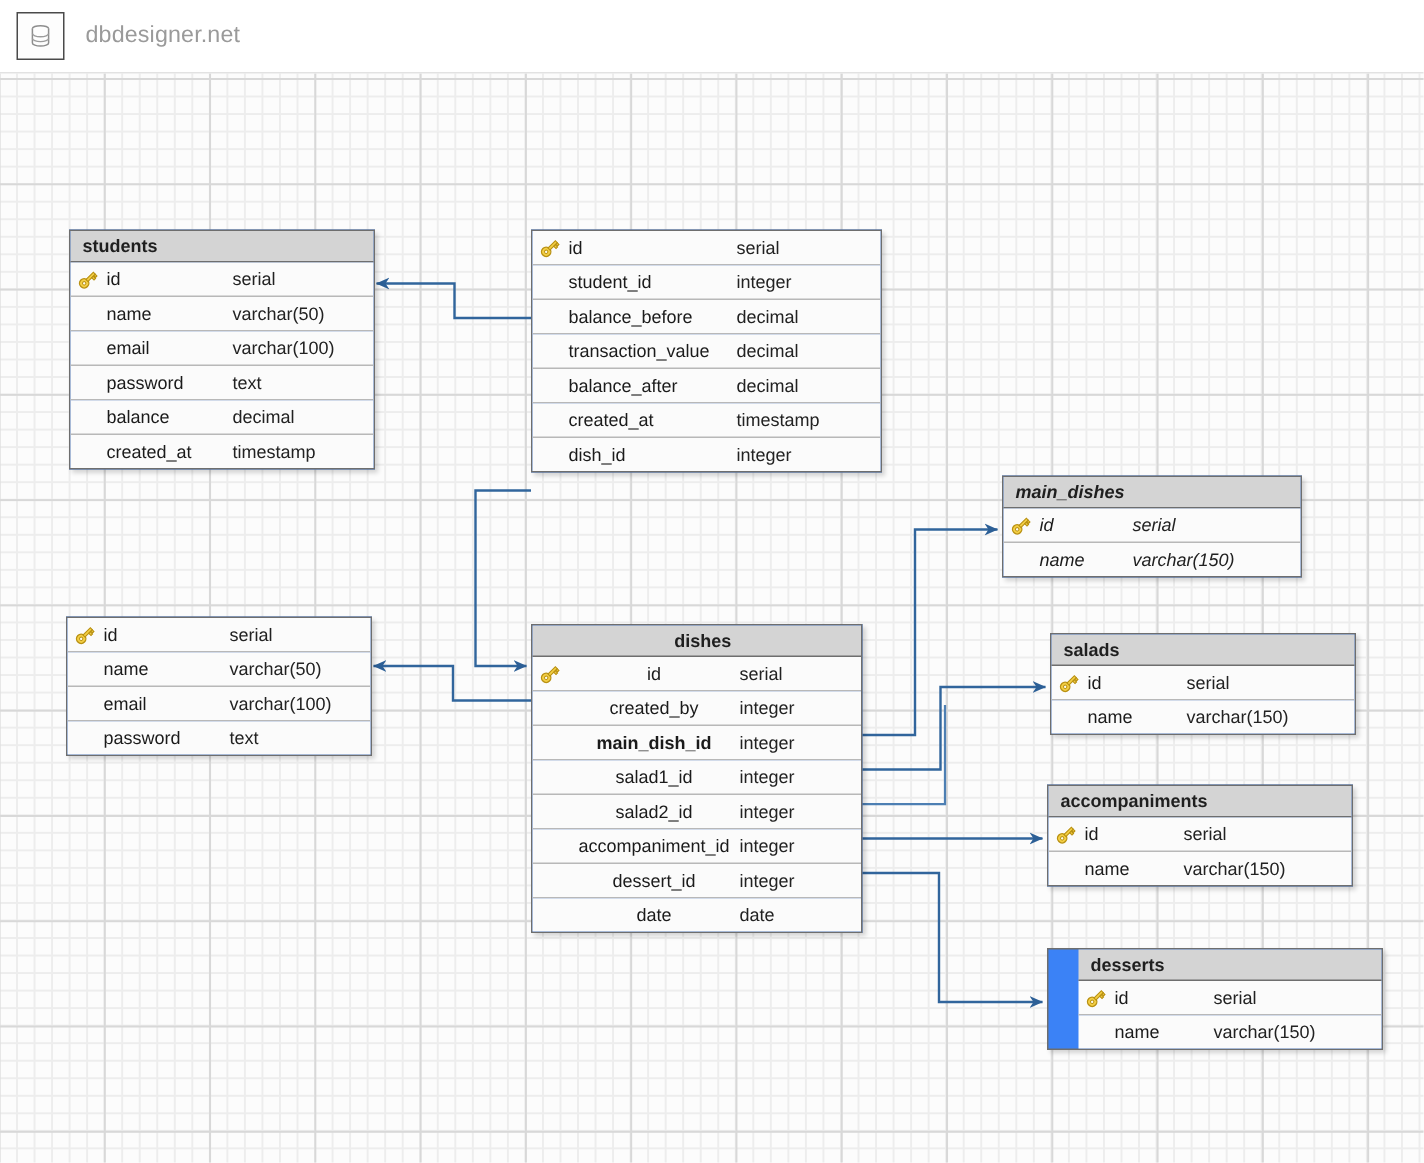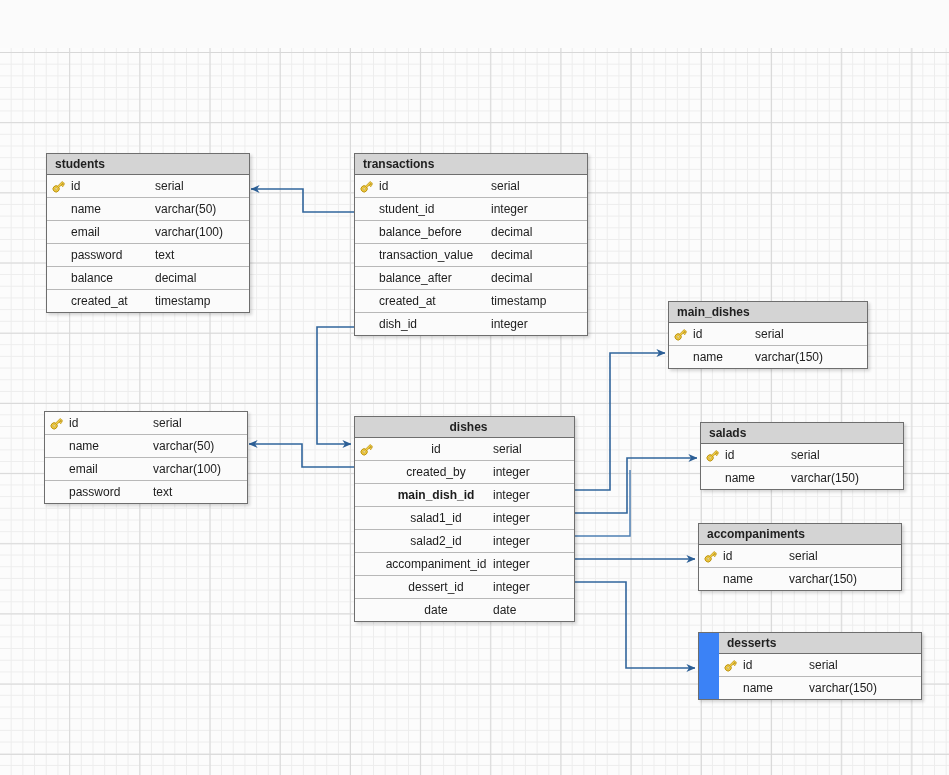--- a/index.html
+++ b/index.html
@@ -79,20 +79,31 @@
   .wire-thin{fill:none;stroke:#4d7fb3;stroke-width:1.5;}
   .arrow-fill{fill:#2c5f96;}
 </style>
 </head>
 <body>
 
 <div id="app">
 
   <div id="canvas"></div>
 
+  <div id="topbar">
+    <div id="logo-box">
+      <svg width="18" height="18" viewBox="0 0 18 18" aria-hidden="true">
+        <ellipse cx="9" cy="4.2" rx="5.4" ry="2.1" fill="#fdfdfd" stroke="#8d8d8d" stroke-width="1"></ellipse>
+        <path d="M3.6 4.2 V13.6 C3.6 14.76 6.02 15.7 9 15.7 C11.98 15.7 14.4 14.76 14.4 13.6 V4.2" fill="#fdfdfd" stroke="#8d8d8d" stroke-width="1"></path>
+        <path d="M3.6 7.4 C3.6 8.56 6.02 9.5 9 9.5 C11.98 9.5 14.4 8.56 14.4 7.4" fill="none" stroke="#9c9c9c" stroke-width=".9"></path>
+        <path d="M3.6 10.6 C3.6 11.76 6.02 12.7 9 12.7 C11.98 12.7 14.4 11.76 14.4 10.6" fill="none" stroke="#9c9c9c" stroke-width=".9"></path>
+      </svg>
+    </div>
+    <div id="brand">dbdesigner.net</div>
+  </div>
 
   <svg id="wires">
     <defs>
       <marker id="arw" markerWidth="9" markerHeight="9" refX="8.6" refY="4.5" orient="auto" markerUnits="userSpaceOnUse">
         <path d="M0,0.6 L9,4.5 L0,8.4 L2.6,4.5 Z" class="arrow-fill"></path>
       </marker>
     </defs>
 
     <path class="wire" marker-end="url(#arw)" d="M354,212 L303,212 L303,189 L251,189"></path>
 
@@ -149,21 +160,20 @@
           <div class="col-name" style="width: 84px; min-width: 84px;">balance</div>
           <div class="col-type">decimal</div>
         </div>
         <div class="row">
           <div class="key-cell"></div>
           <div class="col-name" style="width: 84px; min-width: 84px;">created_at</div>
           <div class="col-type">timestamp</div>
         </div>
       </div>
       <div class="tbl" style="left: 354px; top: 153px; width: 232px;">
-        <div class="tbl-head">transactions</div>
         <div class="row pk">
           <div class="key-cell">
             <svg class="key-ico" width="15" height="15" viewBox="0 0 16 16" aria-hidden="true">
               <g transform="rotate(-45 8 8)">
                 <circle cx="4.4" cy="8" r="3.3" fill="#f4cf45" stroke="#b99112" stroke-width="1"></circle>
                 <circle cx="4.4" cy="8" r="1.2" fill="#fdfbef" stroke="#b99112" stroke-width=".7"></circle>
                 <rect x="7.2" y="7.05" width="7.4" height="1.95" fill="#f4cf45" stroke="#b99112" stroke-width=".8"></rect>
                 <rect x="11.0" y="9.0" width="1.5" height="2.3" fill="#f4cf45" stroke="#b99112" stroke-width=".8"></rect>
                 <rect x="13.1" y="9.0" width="1.4" height="1.7" fill="#f4cf45" stroke="#b99112" stroke-width=".8"></rect>
               </g>
@@ -281,21 +291,21 @@
           <div class="key-cell"></div>
           <div class="col-name" style="width: 114px; min-width: 114px;">dessert_id</div>
           <div class="col-type">integer</div>
         </div>
         <div class="row">
           <div class="key-cell"></div>
           <div class="col-name" style="width: 114px; min-width: 114px;">date</div>
           <div class="col-type">date</div>
         </div>
       </div>
-      <div class="tbl" style="left: 668px; top: 301px; width: 198px;">
+      <div class="tbl" style="left: 668px; top: 317px; width: 198px; font-style: italic;">
         <div class="tbl-head">main_dishes</div>
         <div class="row pk">
           <div class="key-cell">
             <svg class="key-ico" width="15" height="15" viewBox="0 0 16 16" aria-hidden="true">
               <g transform="rotate(-45 8 8)">
                 <circle cx="4.4" cy="8" r="3.3" fill="#f4cf45" stroke="#b99112" stroke-width="1"></circle>
                 <circle cx="4.4" cy="8" r="1.2" fill="#fdfbef" stroke="#b99112" stroke-width=".7"></circle>
                 <rect x="7.2" y="7.05" width="7.4" height="1.95" fill="#f4cf45" stroke="#b99112" stroke-width=".8"></rect>
                 <rect x="11.0" y="9.0" width="1.5" height="2.3" fill="#f4cf45" stroke="#b99112" stroke-width=".8"></rect>
                 <rect x="13.1" y="9.0" width="1.4" height="1.7" fill="#f4cf45" stroke="#b99112" stroke-width=".8"></rect>

